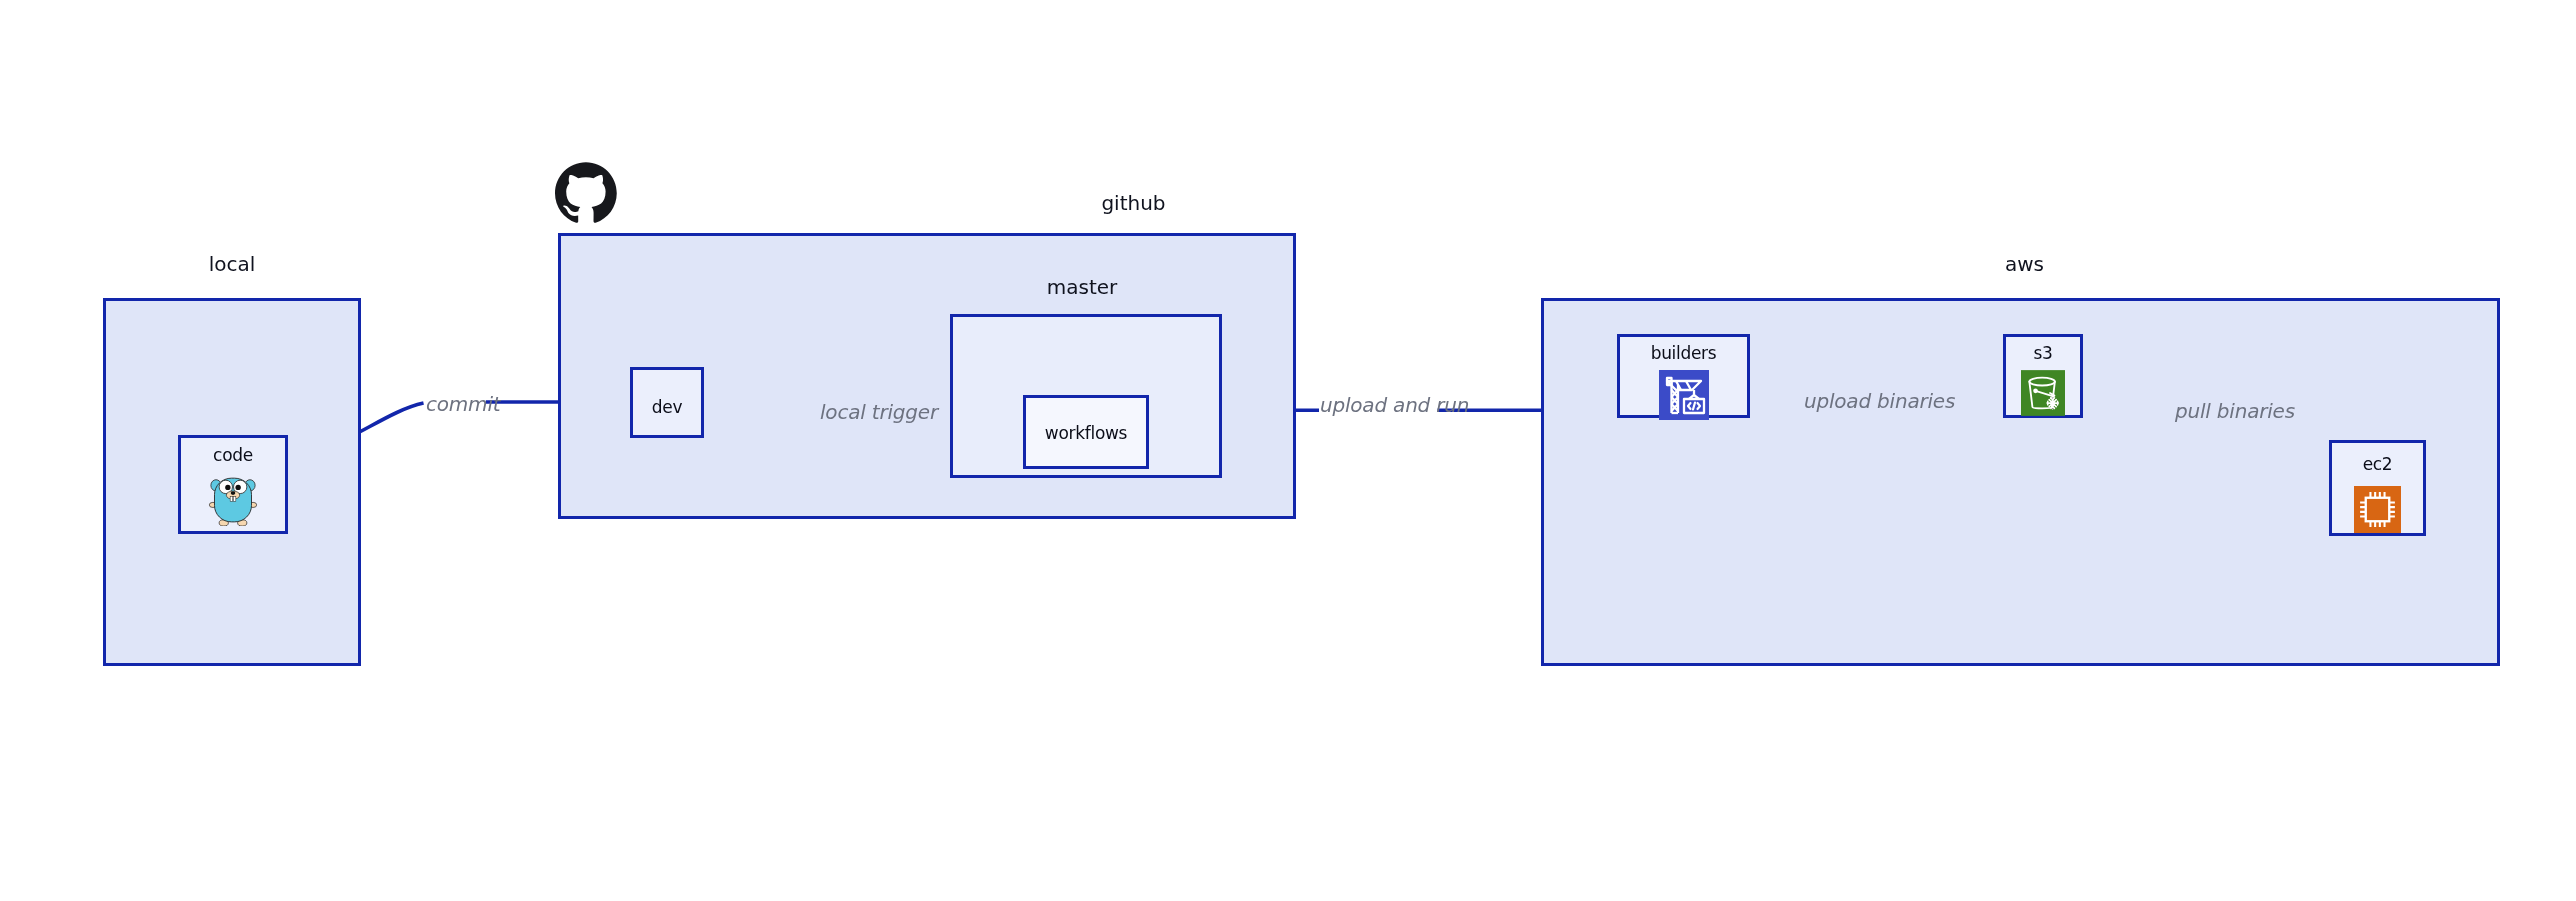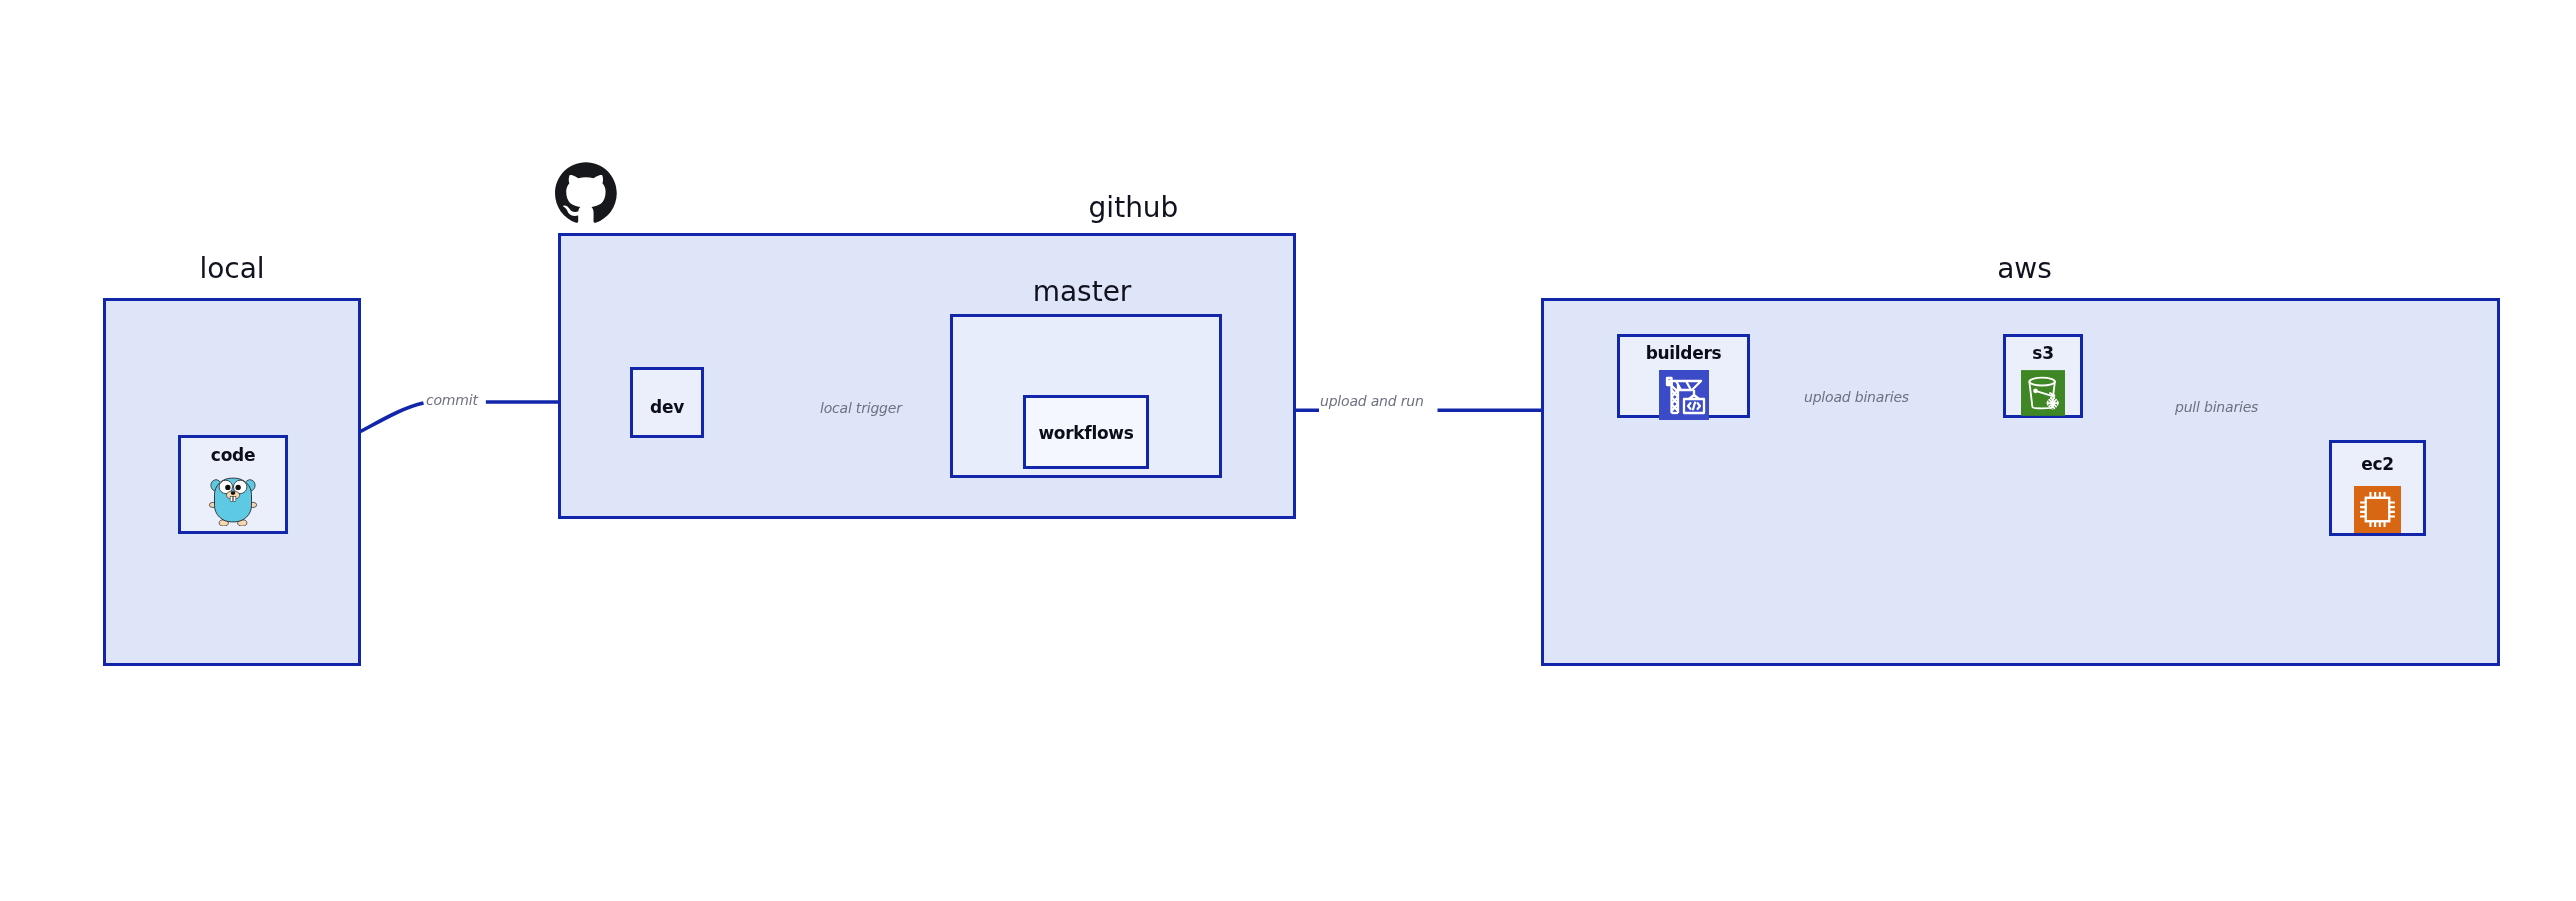--- a/index.html
+++ b/index.html
@@ -33,53 +33,53 @@
     background: #e8edfb;
     border-width: 3.1px;
   }
   .group-title {
     position: absolute;
     left: 0;
     width: 100%;
     text-align: center;
     color: #10131f;
     font-family: "DejaVu Sans", sans-serif;
-    font-size: 28px;
+    font-size: 20px;
     font-weight: 400;
     letter-spacing: 0px;
     white-space: nowrap;
   }
 
   
   .node {
     position: absolute;
     box-sizing: border-box;
     border: 3.6px solid #1226ab;
     background: #ebeffc;
     display: flex;
     flex-direction: column;
     align-items: center;
   }
   .node.plain { background: #f5f7fe; justify-content: flex-start; }
   .node-label {
     color: #0b0d18;
     font-family: "DejaVu Sans", sans-serif;
     font-size: 17px;
-    font-weight: 700;
+    font-weight: 400;
     letter-spacing: -0.3px;
     white-space: nowrap;
   }
   .node-icon { margin-top: 7.2px; }
 
   
   .edge-label {
     position: absolute;
     color: #6d7280;
     font-family: "DejaVu Sans", sans-serif;
-    font-size: 14px;
+    font-size: 20px;
     font-style: italic;
     white-space: nowrap;
     background: transparent;
     letter-spacing: -0.2px;
   }
 
   
   #edges {
     position: absolute;
     left: 0; top: 0;

